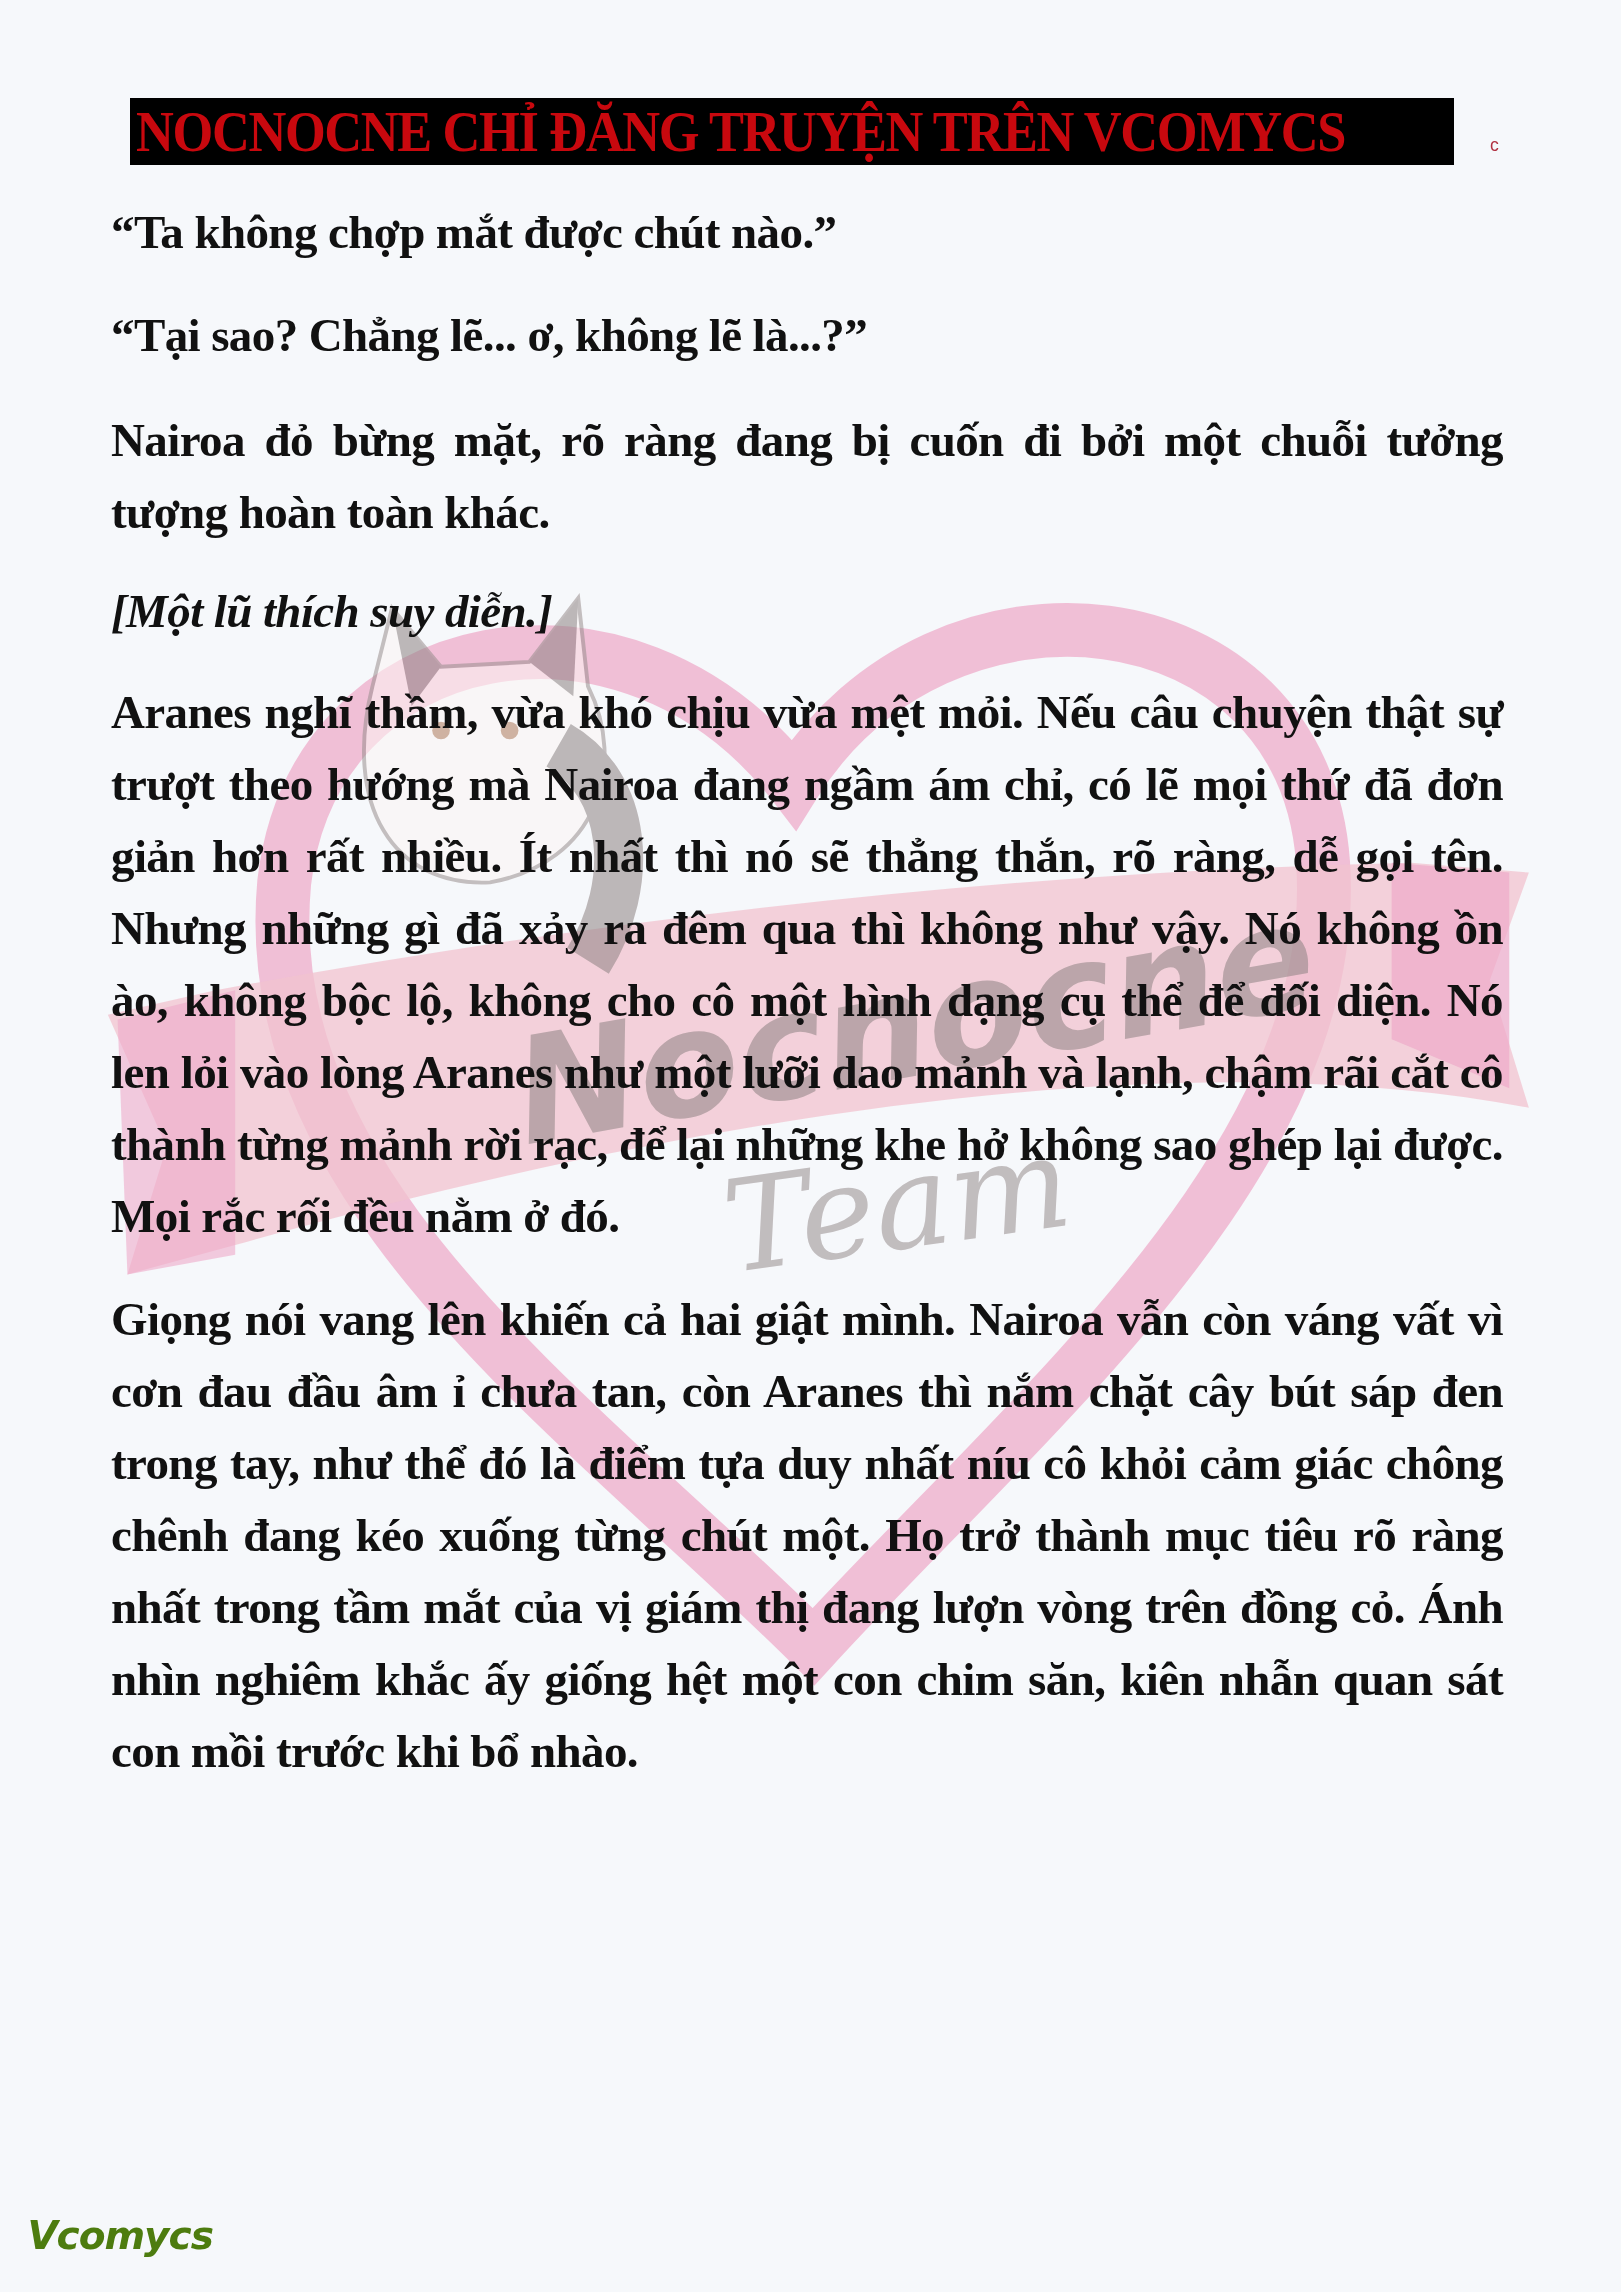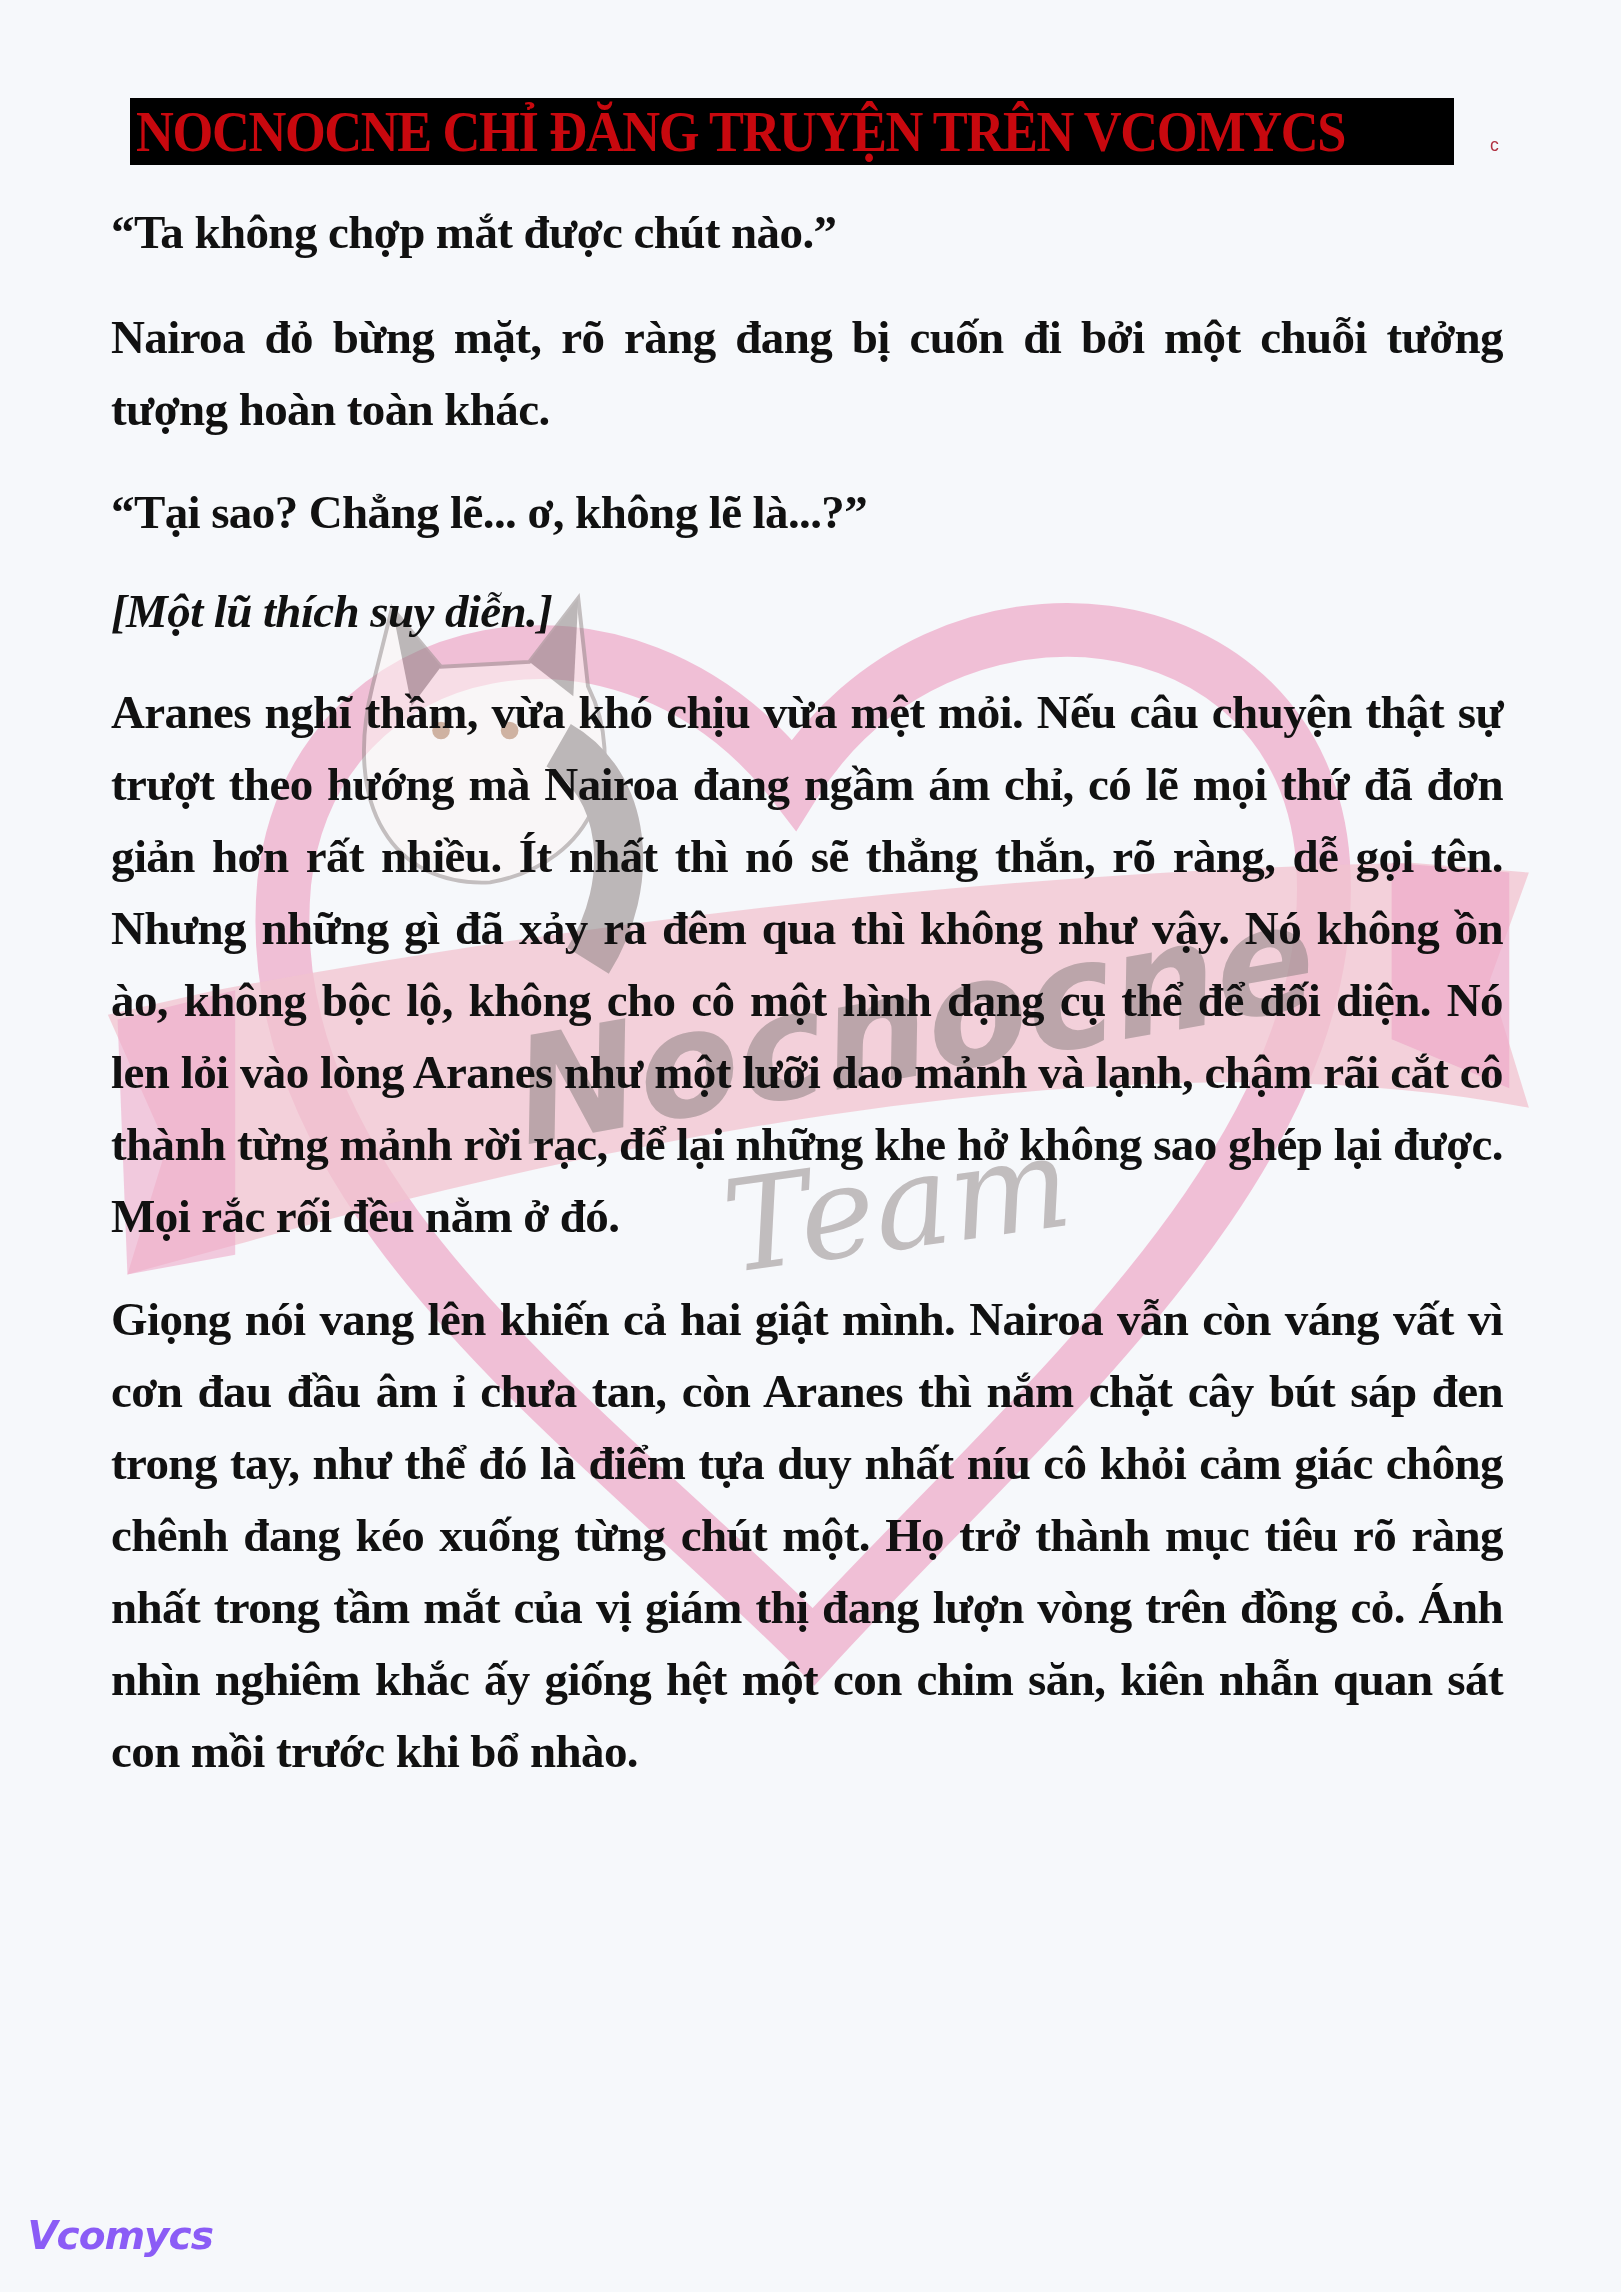--- a/index.html
+++ b/index.html
@@ -24,21 +24,21 @@
   .banner-c { position: absolute; left: 1490px; top: 135px; color: #b03040; font-size: 17.6px; font-family: "Liberation Sans", sans-serif; }
   .content { position: absolute; left: 111px; top: 196px; width: 1392px; }
   .para {
     font-size: 47px; line-height: 72px; margin: 0; text-align: justify;
     font-weight: bold; letter-spacing: -0.6px;
   }
   .para.italic { font-style: italic; }
   .logo { position: absolute; left: 27.4px; top: 2213px; }
   .logo-text {
     font-family: "DejaVu Sans", sans-serif; font-style: italic; font-weight: bold;
-    font-size: 39px; color: #8b5cf6; letter-spacing: -1px;
+    font-size: 39px; color: #4d7c0f; letter-spacing: -1px;
   }
 </style>
 </head>
 <body>
 
 <svg class="watermark" viewBox="0 0 1654 2339">
 
   <path d="M830 1680 C 600 1450, 260 1220, 290 900 C 320 640, 640 580, 810 800 C 960 560, 1330 600, 1350 880 C 1370 1180, 1050 1440, 830 1680 Z" fill="none" stroke="#f0b8d2" stroke-width="55" opacity="0.9"></path>
 
   <path d="M110 1035 L 220 1010 C 600 940, 1000 890, 1440 880 L 1560 890 L 1520 1000 L 1560 1130 C 1200 1060, 700 1140, 240 1270 L 130 1300 L 170 1170 Z" fill="#f2c3cf" opacity="0.75"></path>
@@ -57,22 +57,22 @@
   <text x="740" y="1290" font-family="DejaVu Serif, serif" font-style="italic" font-size="130" fill="#8e8383" opacity="0.5" transform="rotate(-8 800 1250)">Team</text>
 </svg>
 
 <div class="banner">
   <span class="banner-text">NOCNOCNE CHỈ ĐĂNG TRUYỆN TRÊN VCOMYCS</span>
 </div>
 <span class="banner-c">c</span>
 
 <div class="content">
   <p class="para" style="margin-top:0">“Ta không chợp mắt được chút nào.”</p>
+  <p class="para" style="margin-top:31px">“Tại sao? Chẳng lẽ... ơ, không lẽ là...?”</p>
   <p class="para" style="margin-top:33px">Nairoa đỏ bừng mặt, rõ ràng đang bị cuốn đi bởi một chuỗi tưởng tượng hoàn toàn khác.</p>
-  <p class="para" style="margin-top:31px">“Tại sao? Chẳng lẽ... ơ, không lẽ là...?”</p>
   <p class="para italic" style="margin-top:27.4px">[Một lũ thích suy diễn.]</p>
   <p class="para" style="margin-top:29px">Aranes nghĩ thầm, vừa khó chịu vừa mệt mỏi. Nếu câu chuyện thật sự trượt theo hướng mà Nairoa đang ngầm ám chỉ, có lẽ mọi thứ đã đơn giản hơn rất nhiều. Ít nhất thì nó sẽ thẳng thắn, rõ ràng, dễ gọi tên. Nhưng những gì đã xảy ra đêm qua thì không như vậy. Nó không ồn ào, không bộc lộ, không cho cô một hình dạng cụ thể để đối diện. Nó len lỏi vào lòng Aranes như một lưỡi dao mảnh và lạnh, chậm rãi cắt cô thành từng mảnh rời rạc, để lại những khe hở không sao ghép lại được. Mọi rắc rối đều nằm ở đó.</p>
   <p class="para" style="margin-top:31px">Giọng nói vang lên khiến cả hai giật mình. Nairoa vẫn còn váng vất vì cơn đau đầu âm ỉ chưa tan, còn Aranes thì nắm chặt cây bút sáp đen trong tay, như thể đó là điểm tựa duy nhất níu cô khỏi cảm giác chông chênh đang kéo xuống từng chút một. Họ trở thành mục tiêu rõ ràng nhất trong tầm mắt của vị giám thị đang lượn vòng trên đồng cỏ. Ánh nhìn nghiêm khắc ấy giống hệt một con chim săn, kiên nhẫn quan sát con mồi trước khi bổ nhào.</p>
 </div>
 
 <div class="logo">
   <span class="logo-text">Vcomycs</span>
 </div>
 
 

